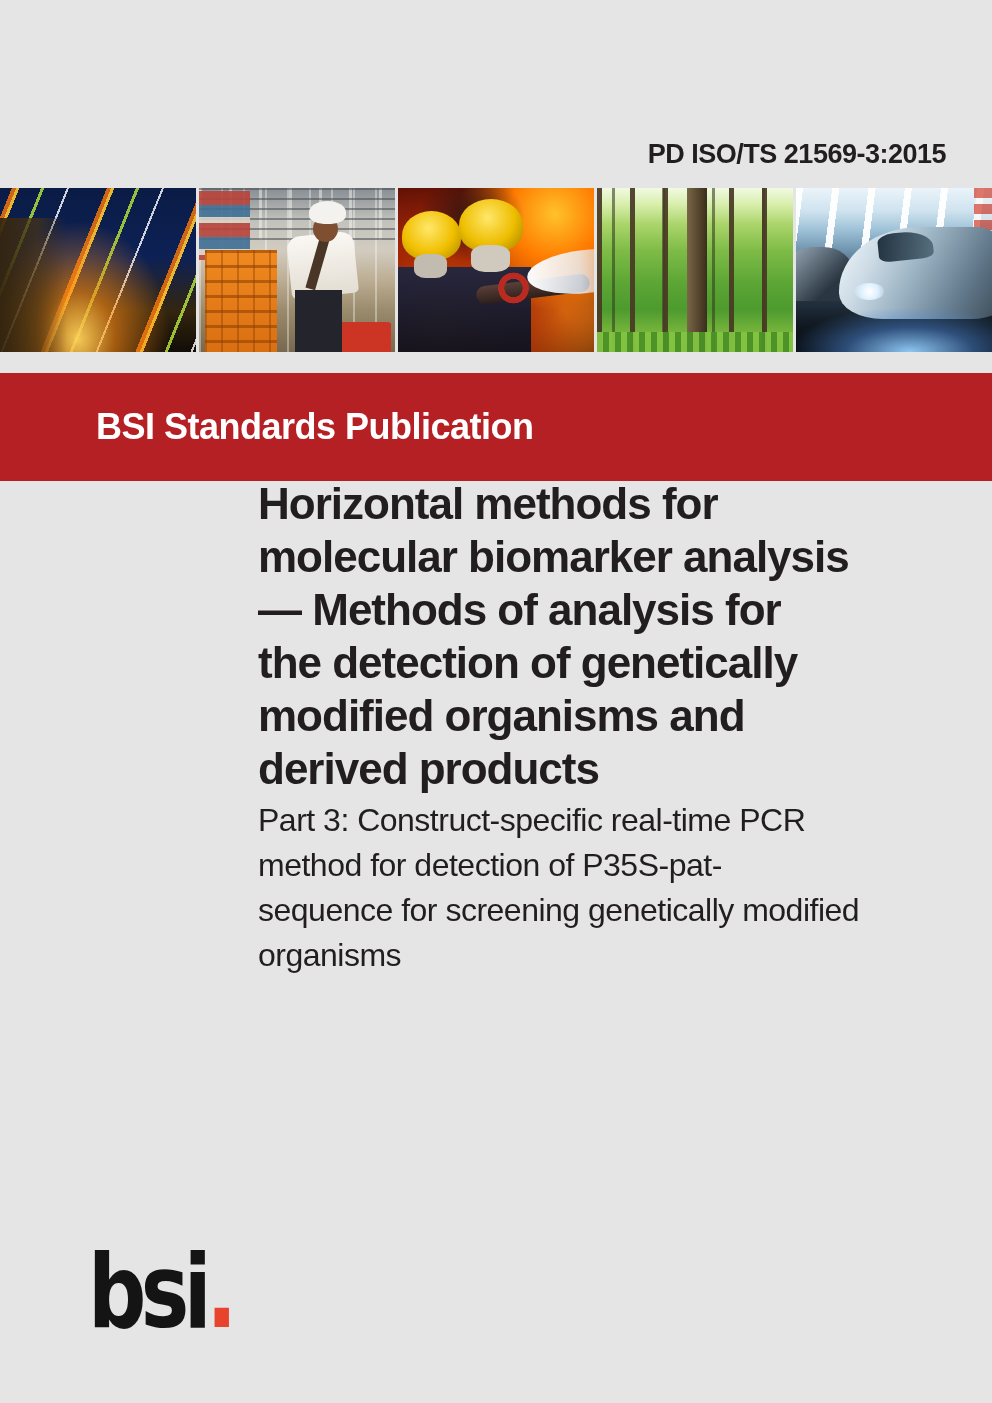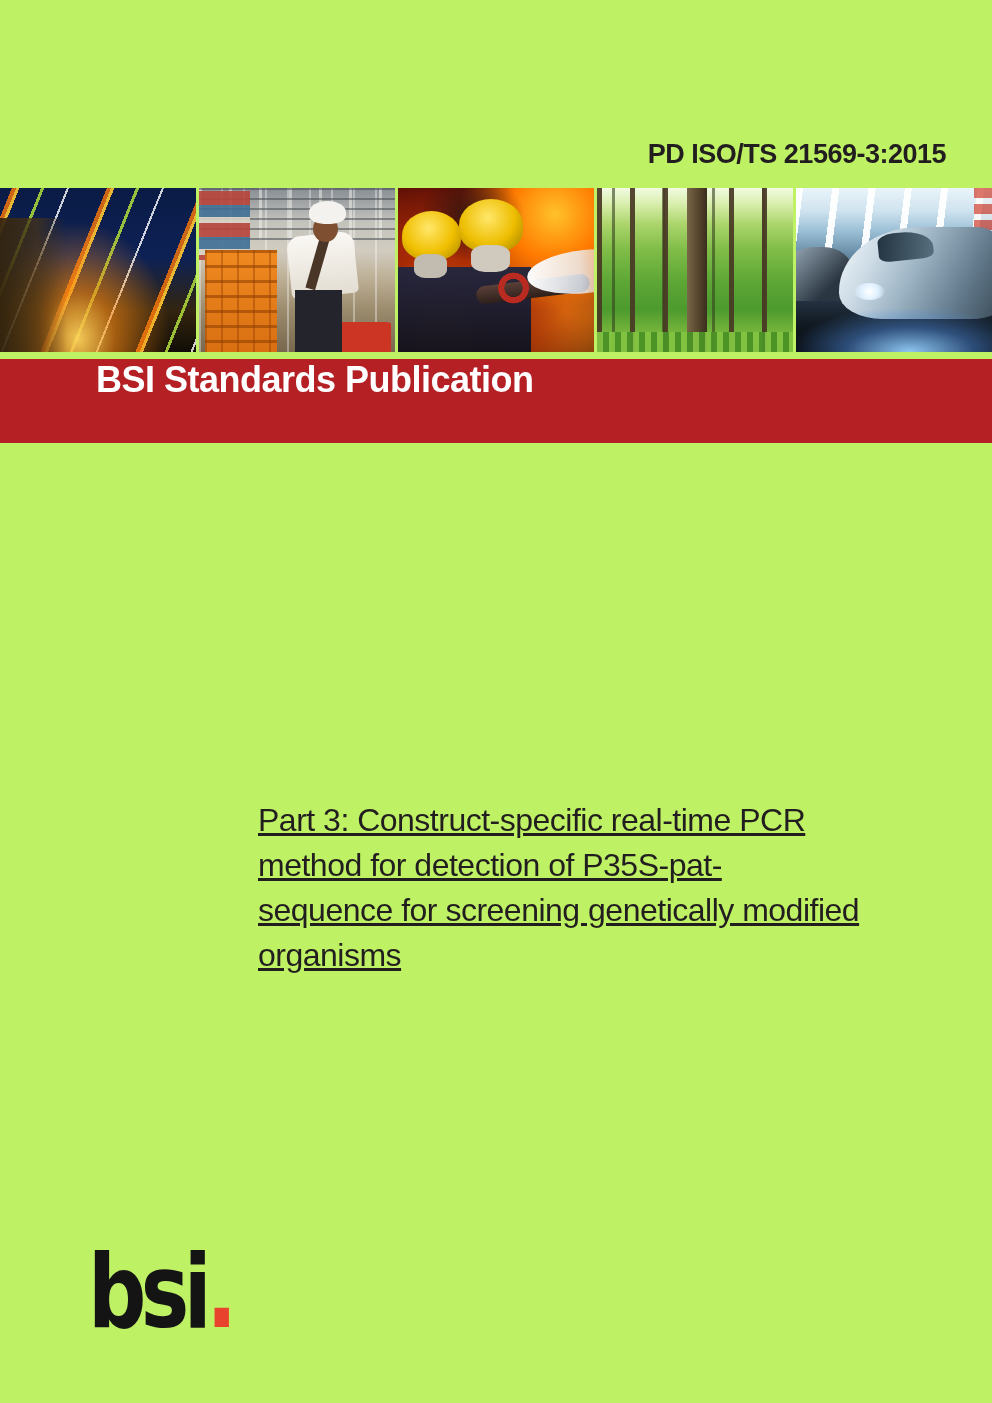--- a/index.html
+++ b/index.html
@@ -1,16 +1,16 @@
 <!DOCTYPE html>
 <html><head>
 <meta charset="utf-8">
 <style>
   html,body{margin:0;padding:0;background:#ffffff;}
-  .page{position:relative;width:992px;height:1403px;background:#bef264;overflow:hidden;
+  .page{position:relative;width:992px;height:1403px;background:#e5e5e5;overflow:hidden;
         font-family:"Liberation Sans",sans-serif;color:#221e1f;}
 
   
   .doc-number{position:absolute;top:139px;right:46px;font-size:27px;font-weight:700;
               letter-spacing:-0.5px;color:#221e1f;}
 
   
   .photo-strip{position:absolute;top:188px;left:0;width:992px;height:164px;display:flex;gap:3px;}
   .photo{flex:1 1 0;position:relative;overflow:hidden;}
   .photo > div{position:absolute;}
@@ -91,29 +91,29 @@
       border-radius:48% 18% 22% 26% / 70% 40% 22% 28%;
       background:linear-gradient(118deg, #f4f9fc 0%, #cfdde7 22%, #9db4c4 45%, #637b8d 72%, #35444f 100%);}
   .p5 .windshield{left:42%;top:27%;width:28%;height:17%;transform:rotate(-6deg);
       background:linear-gradient(100deg,#223240,#57707f);border-radius:30% 60% 20% 20%;}
   .p5 .headlight{left:30%;top:58%;width:15%;height:10%;border-radius:50%;
       background:radial-gradient(circle,#ffffff 0%, #dff0ff 50%, rgba(200,230,255,0) 100%);}
   .p5 .floor-glow{left:0;bottom:0;width:100%;height:26%;
       background:radial-gradient(ellipse at 58% 100%, rgba(150,210,255,.95) 0%, rgba(80,140,220,.5) 40%, rgba(0,0,0,0) 75%);}
 
   
-  .banner{position:absolute;top:359px;left:0;width:992px;height:84px;background:#b52025;
-          display:flex;align-items:flex-start;}
+  .banner{position:absolute;top:373px;left:0;width:992px;height:108px;background:#b52025;
+          display:flex;align-items:center;}
   .banner-label{margin-left:96px;color:#ffffff;font-size:36px;font-weight:700;letter-spacing:-0.5px;}
 
   
   .title{position:absolute;left:258px;top:477px;width:680px;font-size:44px;line-height:53px;
          font-weight:700;letter-spacing:-1px;color:#221e1f;white-space:pre-line;}
   .subtitle{position:absolute;left:258px;top:798px;width:690px;font-size:32px;line-height:45px;
-         font-weight:400;letter-spacing:-0.5px;color:#221e1f;white-space:pre-line;text-decoration:underline;}
+         font-weight:400;letter-spacing:-0.5px;color:#221e1f;white-space:pre-line;}
 
   
   .logo{position:absolute;left:88px;top:1232px;font-family:"DejaVu Sans",sans-serif;
         font-weight:700;font-size:102px;letter-spacing:-7px;color:#141414;
         transform:scaleX(.8);transform-origin:left top;white-space:nowrap;}
   .logo-dot{color:#e8432d;}
   .tagline{position:absolute;right:50px;top:1284px;font-size:37px;font-weight:400;
            letter-spacing:-0.5px;color:#221e1f;white-space:nowrap;}
   .tagline-red{color:#d5281c;}
   .tm{font-size:15px;position:relative;top:-17px;color:#221e1f;}
@@ -163,20 +163,26 @@
       <div class="windshield"></div>
       <div class="headlight"></div>
       <div class="floor-glow"></div>
     </div>
   </div>
 
   <div class="banner">
     <span class="banner-label">BSI Standards Publication</span>
   </div>
 
+  <div class="title">Horizontal methods for
+molecular biomarker analysis
+— Methods of analysis for
+the detection of genetically
+modified organisms and
+derived products</div>
 
   <div class="subtitle">Part 3: Construct-specific real-time PCR
 method for detection of P35S-pat-
 sequence for screening genetically modified
 organisms</div>
 
   <div class="logo"><span>bsi</span><span class="logo-dot">.</span></div>
 
 
 </div>

